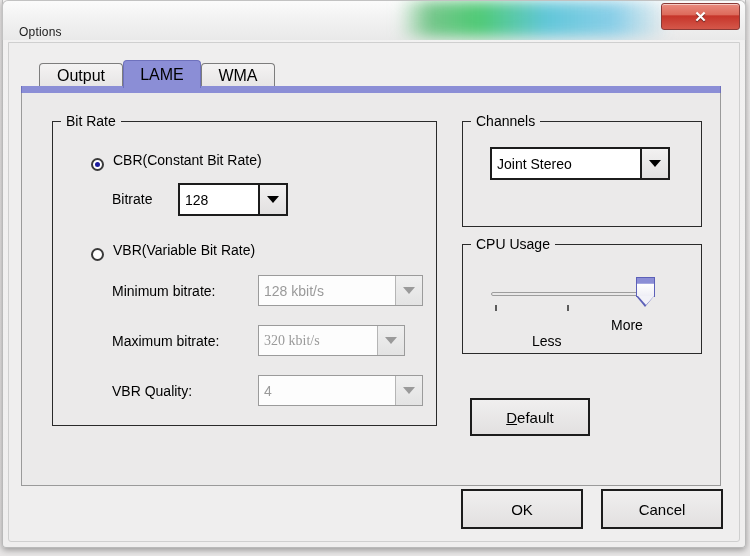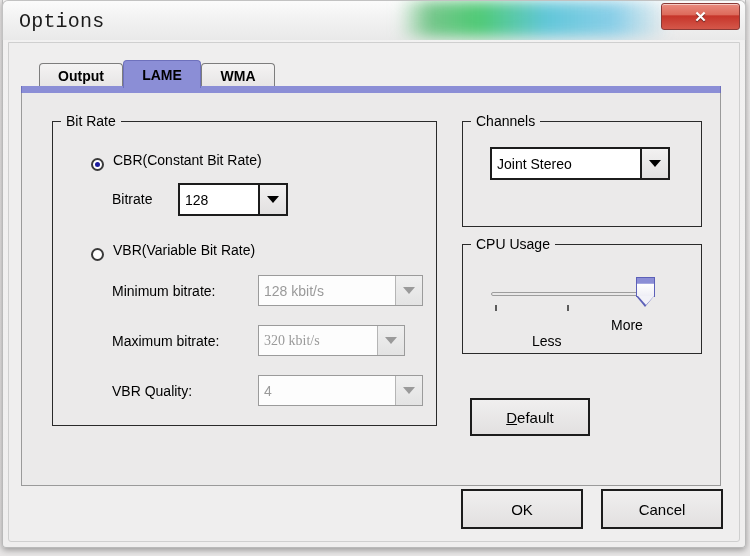--- a/index.html
+++ b/index.html
@@ -54,26 +54,25 @@
         rgba(220,220,220,0.0) 0%,
         rgba(95,190,120,0.85) 12%,
         rgba(70,200,110,0.95) 30%,
         rgba(85,195,215,0.92) 55%,
         rgba(120,200,230,0.85) 80%,
         rgba(225,228,230,0.25) 100%);
     filter: blur(7px);
   }
   .title-text {
     position: absolute;
-    left: 16px; top: 9px;
-    font-size: 20px;
+    left: 16px; top: 24px;
+    font-size: 12px;
     color: #1b1b1b;
     letter-spacing: 0.2px;
     white-space: nowrap;
-    font-family: Liberation Mono, monospace;
   }
   .close-btn {
     position: absolute;
     right: 5px; top: 2px;
     width: 79px; height: 27px;
     box-sizing: border-box;
     border: 1px solid #8b3a36;
     border-radius: 3px;
     background: linear-gradient(180deg,#e98b7e 0%, #dd6b5c 42%, #c6352a 48%, #d4574a 100%);
     box-shadow: inset 0 1px 0 rgba(255,255,255,0.55);
@@ -110,27 +109,26 @@
   }
   .tab {
     position: absolute;
     top: 4px;
     height: 25px;
     box-sizing: border-box;
     border: 1px solid #7d7d7d;
     border-bottom: none;
     border-radius: 4px 4px 0 0;
     background: linear-gradient(180deg,#f4f3f3 0%, #e6e4e4 100%);
-    font-size: 14px;
+    font-size: 16px;
     color: #000;
     display: flex;
     align-items: center;
     justify-content: center;
     cursor: pointer;
-    font-weight: bold;
   }
   .tab.active {
     top: 1px;
     height: 28px;
     background: #8b8ed6;
     border-color: #6e71bd;
     color: #000;
     z-index: 3;
   }
   #tab-0 { left: 0px;   width: 84px; }

